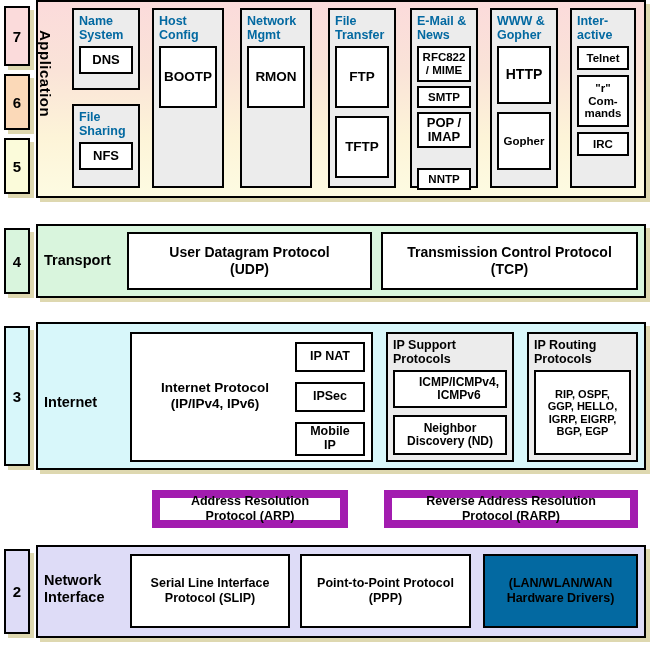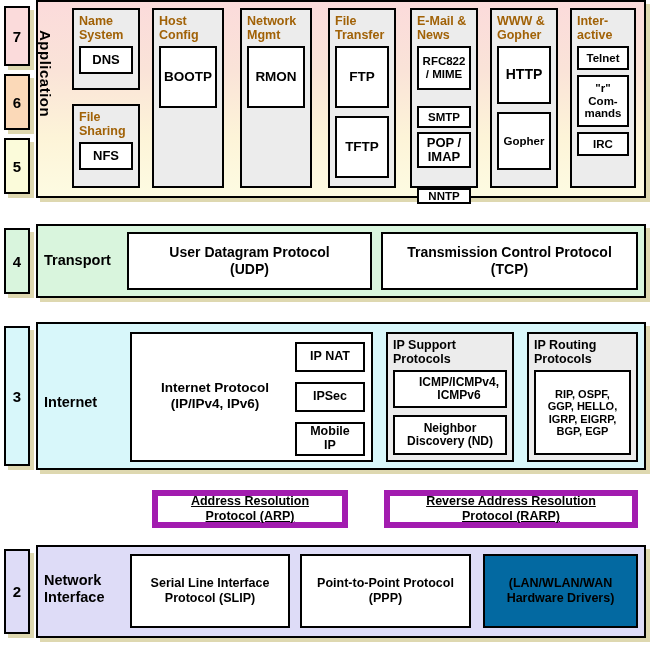--- a/index.html
+++ b/index.html
@@ -86,21 +86,21 @@
     position: absolute;
     background: #ececec;
     border: 2px solid #000;
     z-index: 2;
     padding: 4px 5px 5px 5px;
   }
   .appcol-title {
     font-size: 12.5px;
     font-weight: bold;
     line-height: 1.12;
-    color: #a16207;
+    color: #0369a1;
     margin-bottom: 4px;
     white-space: pre-line;
   }
   .proto {
     background: #fff;
     border: 2px solid #000;
     display: flex;
     align-items: center;
     justify-content: center;
     text-align: center;
@@ -145,31 +145,30 @@
     line-height: 1.12;
     color: #000;
     white-space: pre-line;
     margin-bottom: 4px;
   }
 
   
   .arpbox {
     position: absolute;
     background: #fff;
-    border: 6px solid #a21caf;
+    border: 8px solid #a21caf;
     display: flex;
     align-items: center;
     justify-content: center;
     text-align: center;
     font-size: 12.5px;
     font-weight: bold;
     line-height: 1.18;
     white-space: pre-line;
     z-index: 2;
-    text-decoration: underline;
   }
 
   
   #ni-band {
     left: 36px; top: 545px;
     width: 610px; height: 93px;
     background: #dedcf7;
   }
   #ni-label { left: 44px; top: 572px; }
 
@@ -245,26 +244,26 @@
   <div class="appcol" style="left:328px;top:8px;width:68px;height:180px;">
     <div class="appcol-title">File
 Transfer</div>
     <div class="proto" style="height:62px;font-size:13.5px;margin-bottom:8px;">FTP</div>
     <div class="proto" style="height:62px;font-size:13.5px;">TFTP</div>
   </div>
 
   <div class="appcol" style="left:410px;top:8px;width:68px;height:180px;">
     <div class="appcol-title">E-Mail &amp;
 News</div>
-    <div class="proto" style="height:44px;font-size:11.5px;margin-bottom:16px;">RFC822
+    <div class="proto" style="height:36px;font-size:11.5px;margin-bottom:4px;">RFC822
 / MIME</div>
     <div class="proto" style="height:22px;font-size:11.5px;margin-bottom:4px;">SMTP</div>
     <div class="proto" style="height:36px;font-size:13px;margin-bottom:20px;">POP /
 IMAP</div>
-    <div class="proto" style="height:16px;font-size:11.5px;">NNTP</div>
+    <div class="proto" style="height:22px;font-size:11.5px;">NNTP</div>
   </div>
 
   <div class="appcol" style="left:490px;top:8px;width:68px;height:180px;">
     <div class="appcol-title">WWW &amp;
 Gopher</div>
     <div class="proto" style="height:58px;font-size:14px;margin-bottom:8px;">HTTP</div>
     <div class="proto" style="height:58px;font-size:11.5px;">Gopher</div>
   </div>
 
   <div class="appcol" style="left:570px;top:8px;width:66px;height:180px;">

